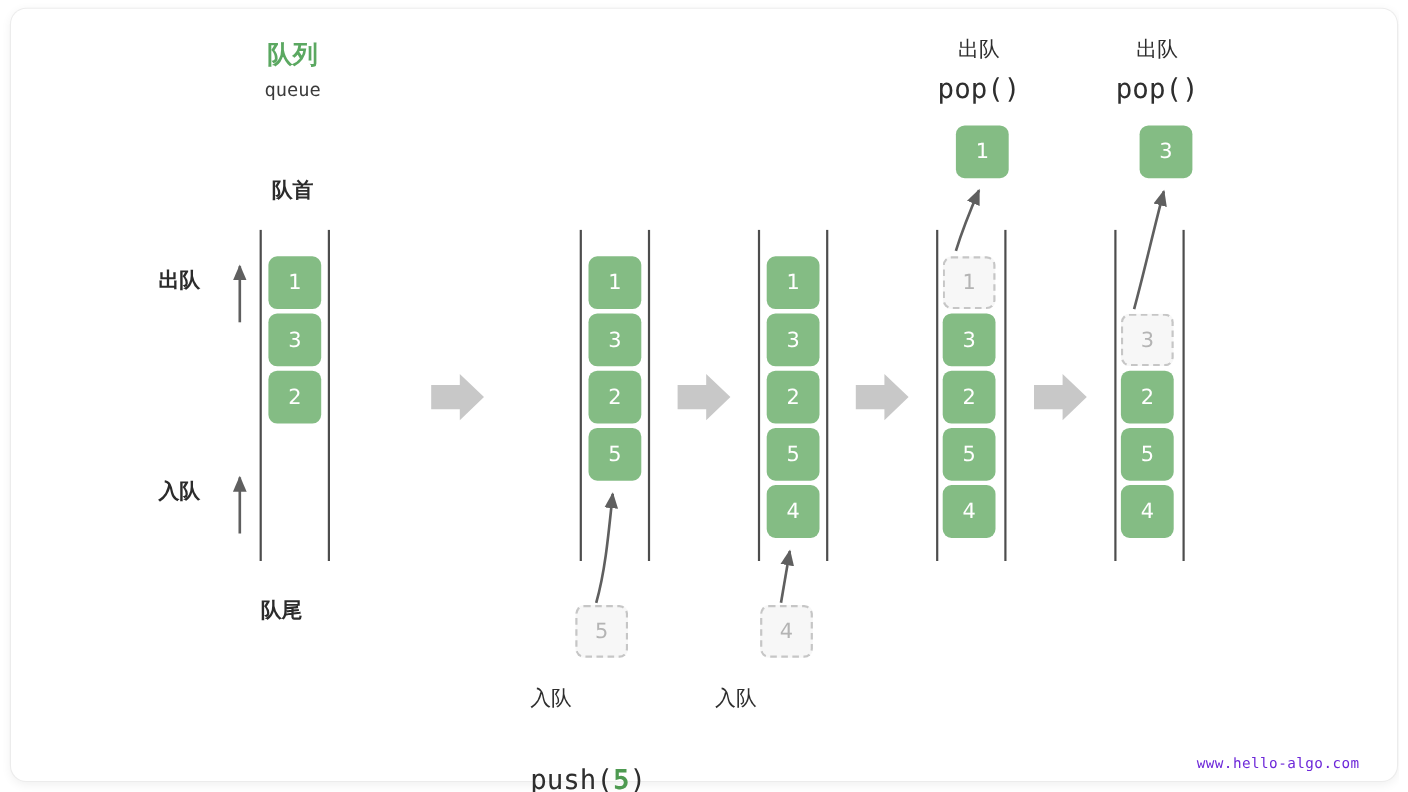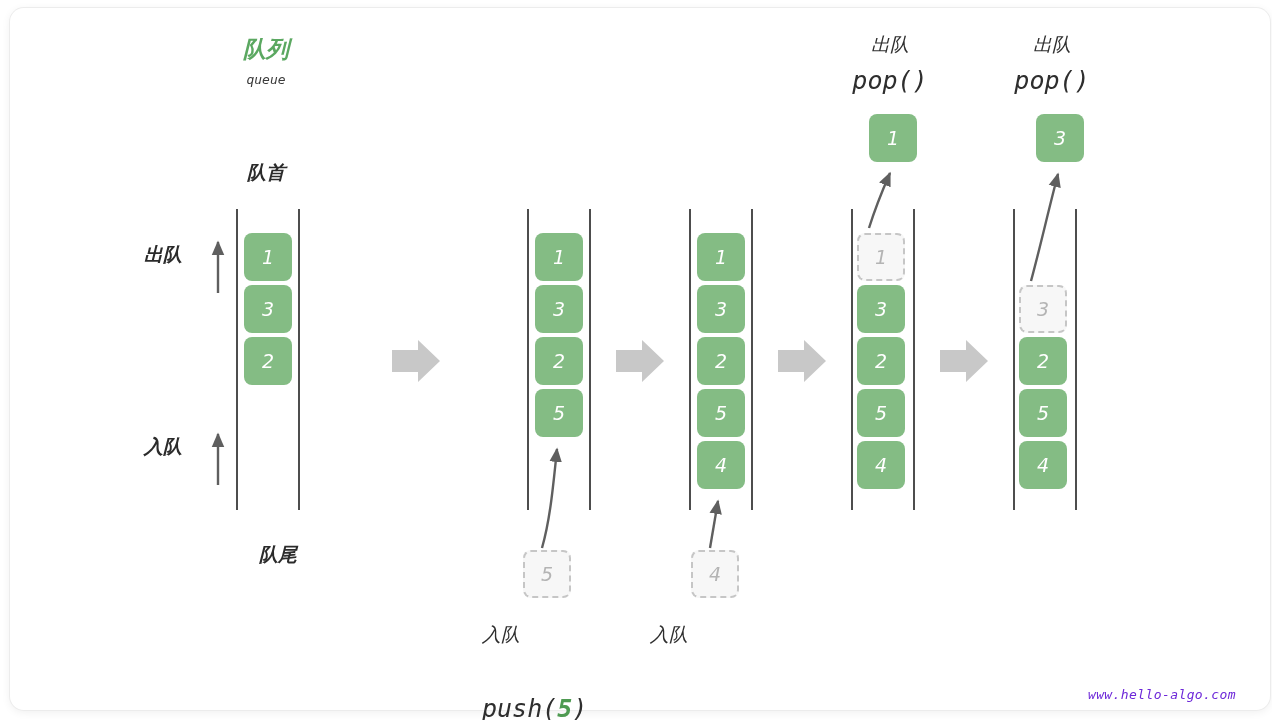--- a/index.html
+++ b/index.html
@@ -7,21 +7,20 @@
     padding: 0;
     background: #ffffff;
   }
   #canvas {
     position: relative;
     width: 1272px;
     height: 720px;
     background: #ffffff;
     font-family: "DejaVu Sans", "Liberation Sans", sans-serif;
     overflow: hidden;
-    font-style: italic;
   }
   .card {
     position: absolute;
     left: 10px;
     top: 8px;
     width: 1260px;
     height: 702px;
     background: #ffffff;
     border-radius: 14px;
     box-shadow: 0 0 0 1px #ececec, 0 2px 10px rgba(0,0,0,0.07);
@@ -33,21 +32,21 @@
     position: absolute;
     font-weight: bold;
     font-size: 23px;
     color: #5ba861;
     text-align: center;
     white-space: nowrap;
   }
   .title-code {
     position: absolute;
     font-family: "DejaVu Sans Mono", "Liberation Mono", monospace;
-    font-size: 13px;
+    font-size: 17px;
     color: #3b3b3b;
     text-align: center;
     white-space: nowrap;
   }
   .hdr-cn {
     position: absolute;
     font-size: 19px;
     color: #2e2e2e;
     text-align: center;
     white-space: nowrap;
@@ -120,21 +119,21 @@
 </head>
 <body>
 
 <div id="canvas">
   <div class="card"></div>
 
   <div class="title-cn" style="left:206px; top:34px; width:120px;">队列</div>
   <div class="title-code" style="left:206px; top:72px; width:120px;">queue</div>
 
   <div class="endpoint-label" style="left:206px; top:160px; width:120px;">队首</div>
-  <div class="endpoint-label" style="left:218px; top:542px; width:120px;">队尾</div>
+  <div class="endpoint-label" style="left:196px; top:542px; width:120px;">队尾</div>
 
   <div class="side-label" style="left:144px; top:242px;">出队</div>
   <div class="side-label" style="left:144px; top:434px;">入队</div>
 
   <div class="hdr-cn" style="left:825px; top:32px; width:130px;">出队</div>
   <div class="hdr-code" style="left:825px; top:66px; width:130px;">pop()</div>
 
   <div class="hdr-cn" style="left:987px; top:32px; width:130px;">出队</div>
   <div class="hdr-code" style="left:987px; top:66px; width:130px;">pop()</div>
 

